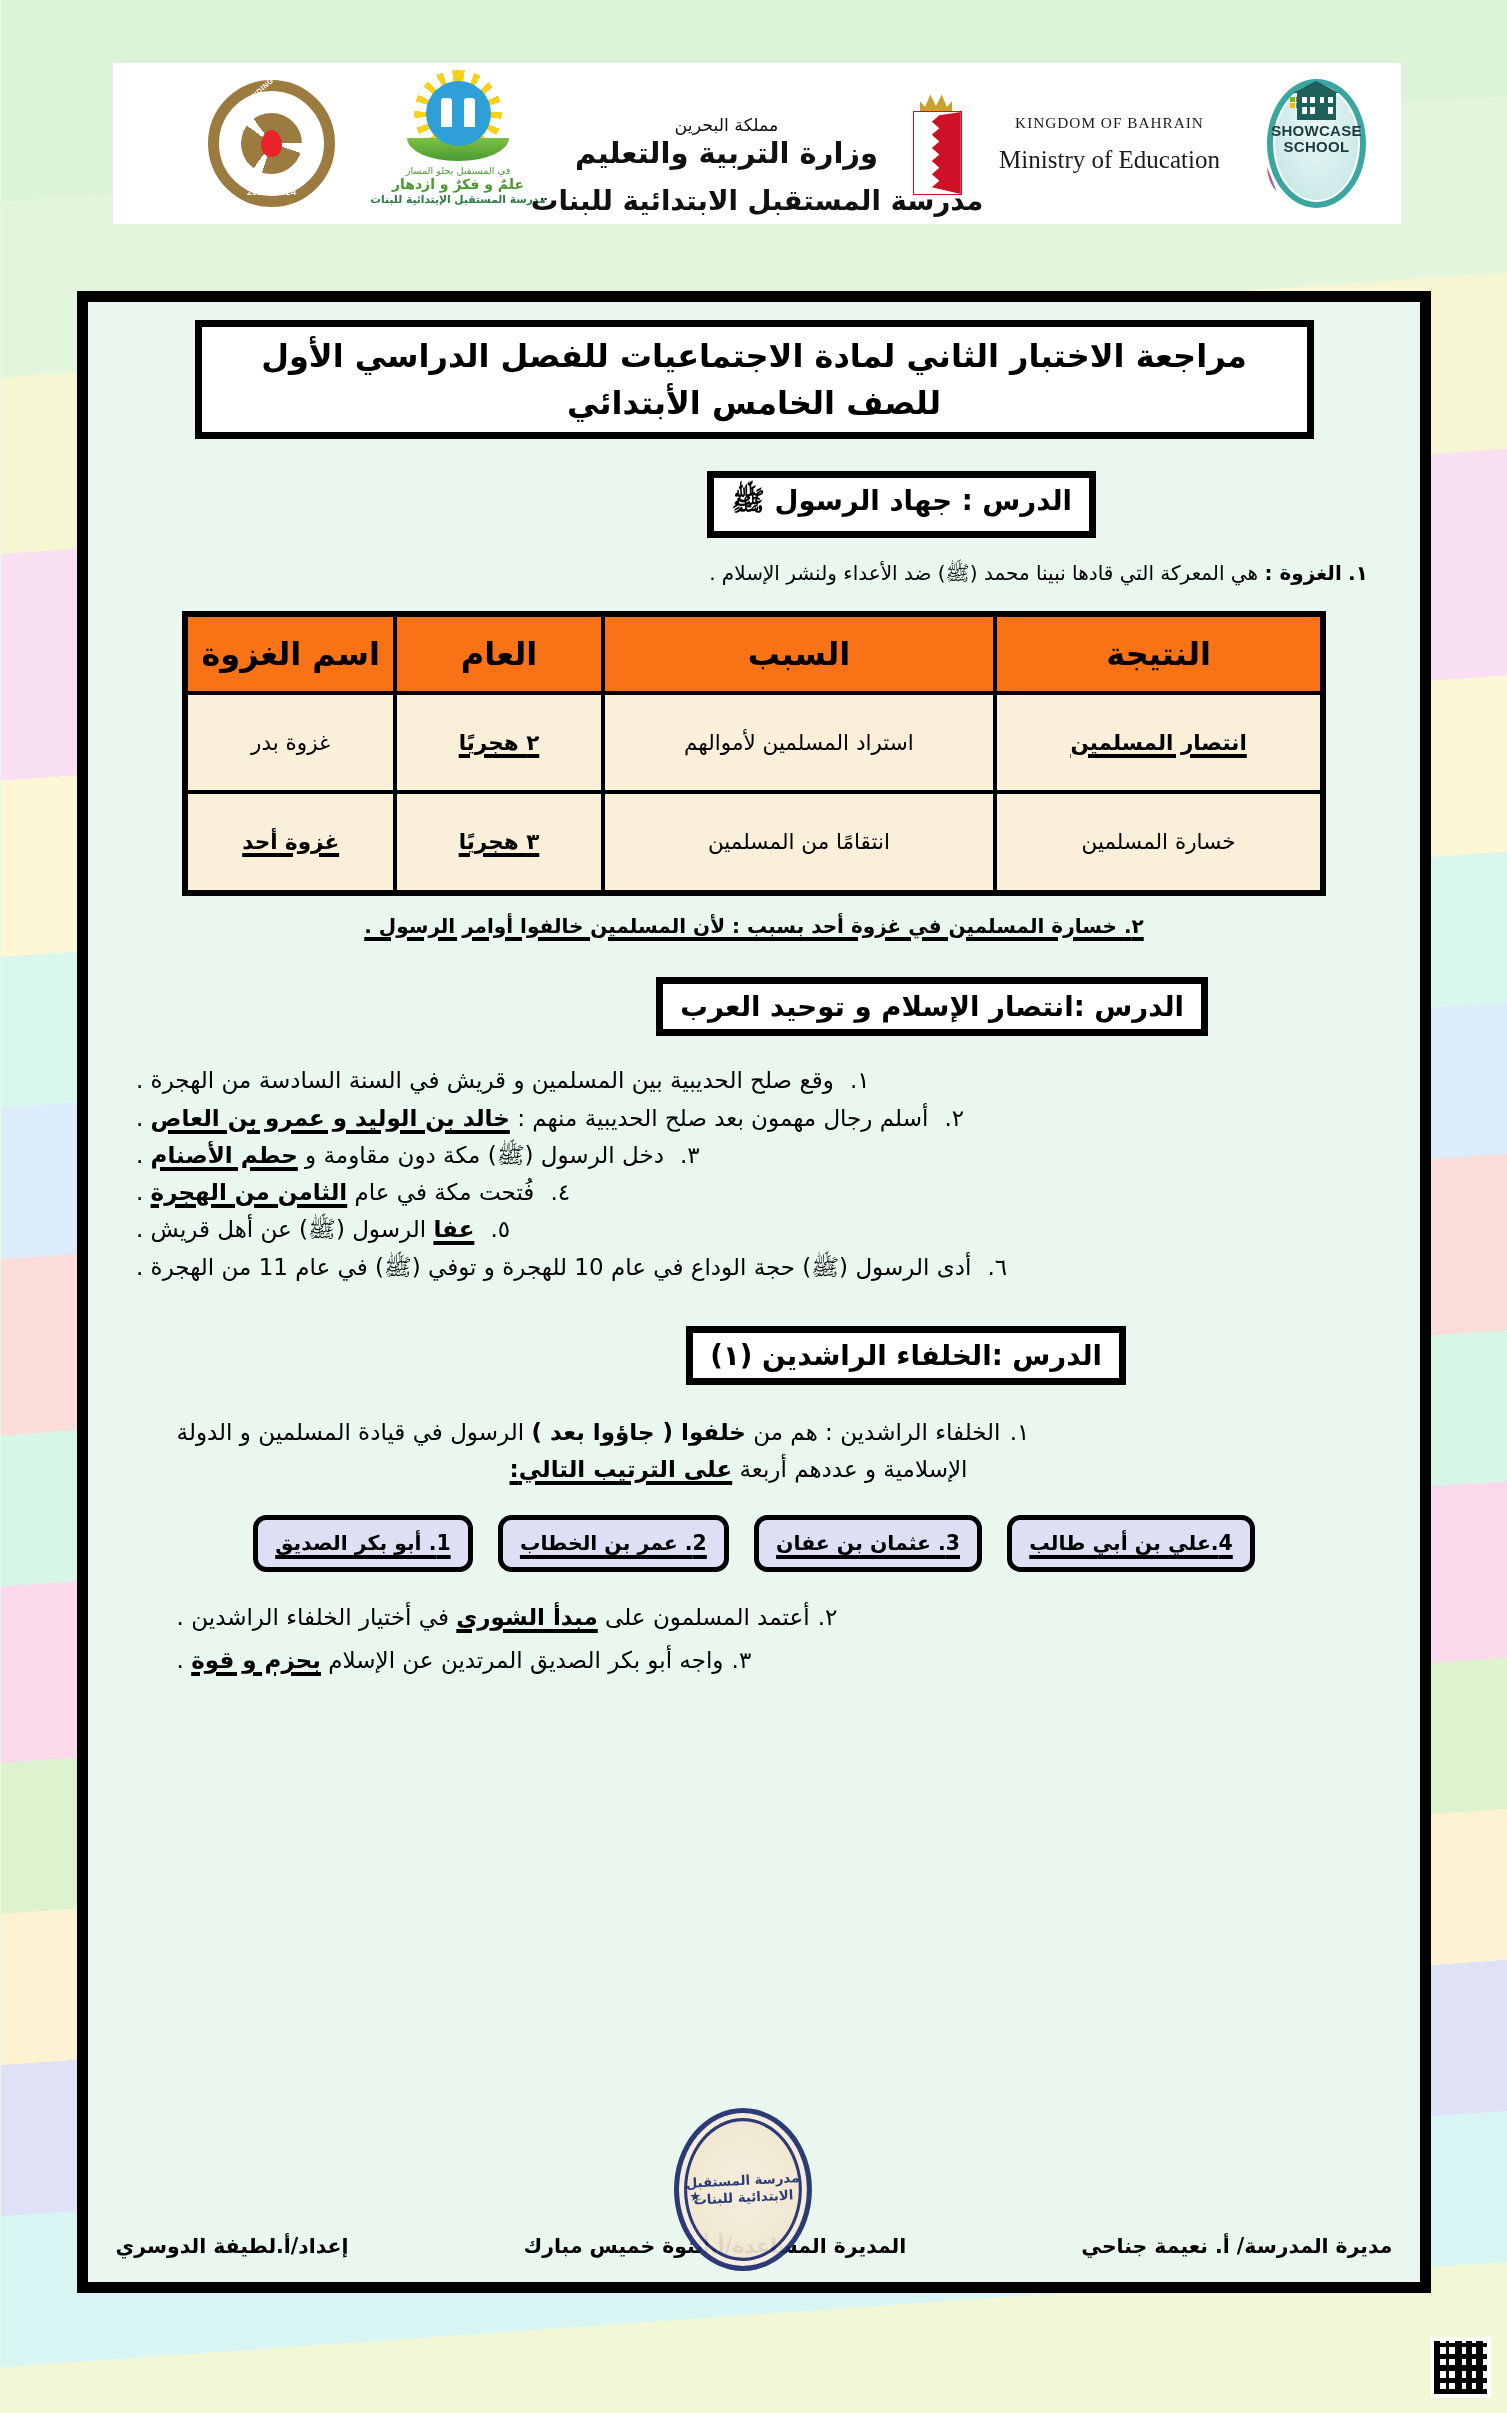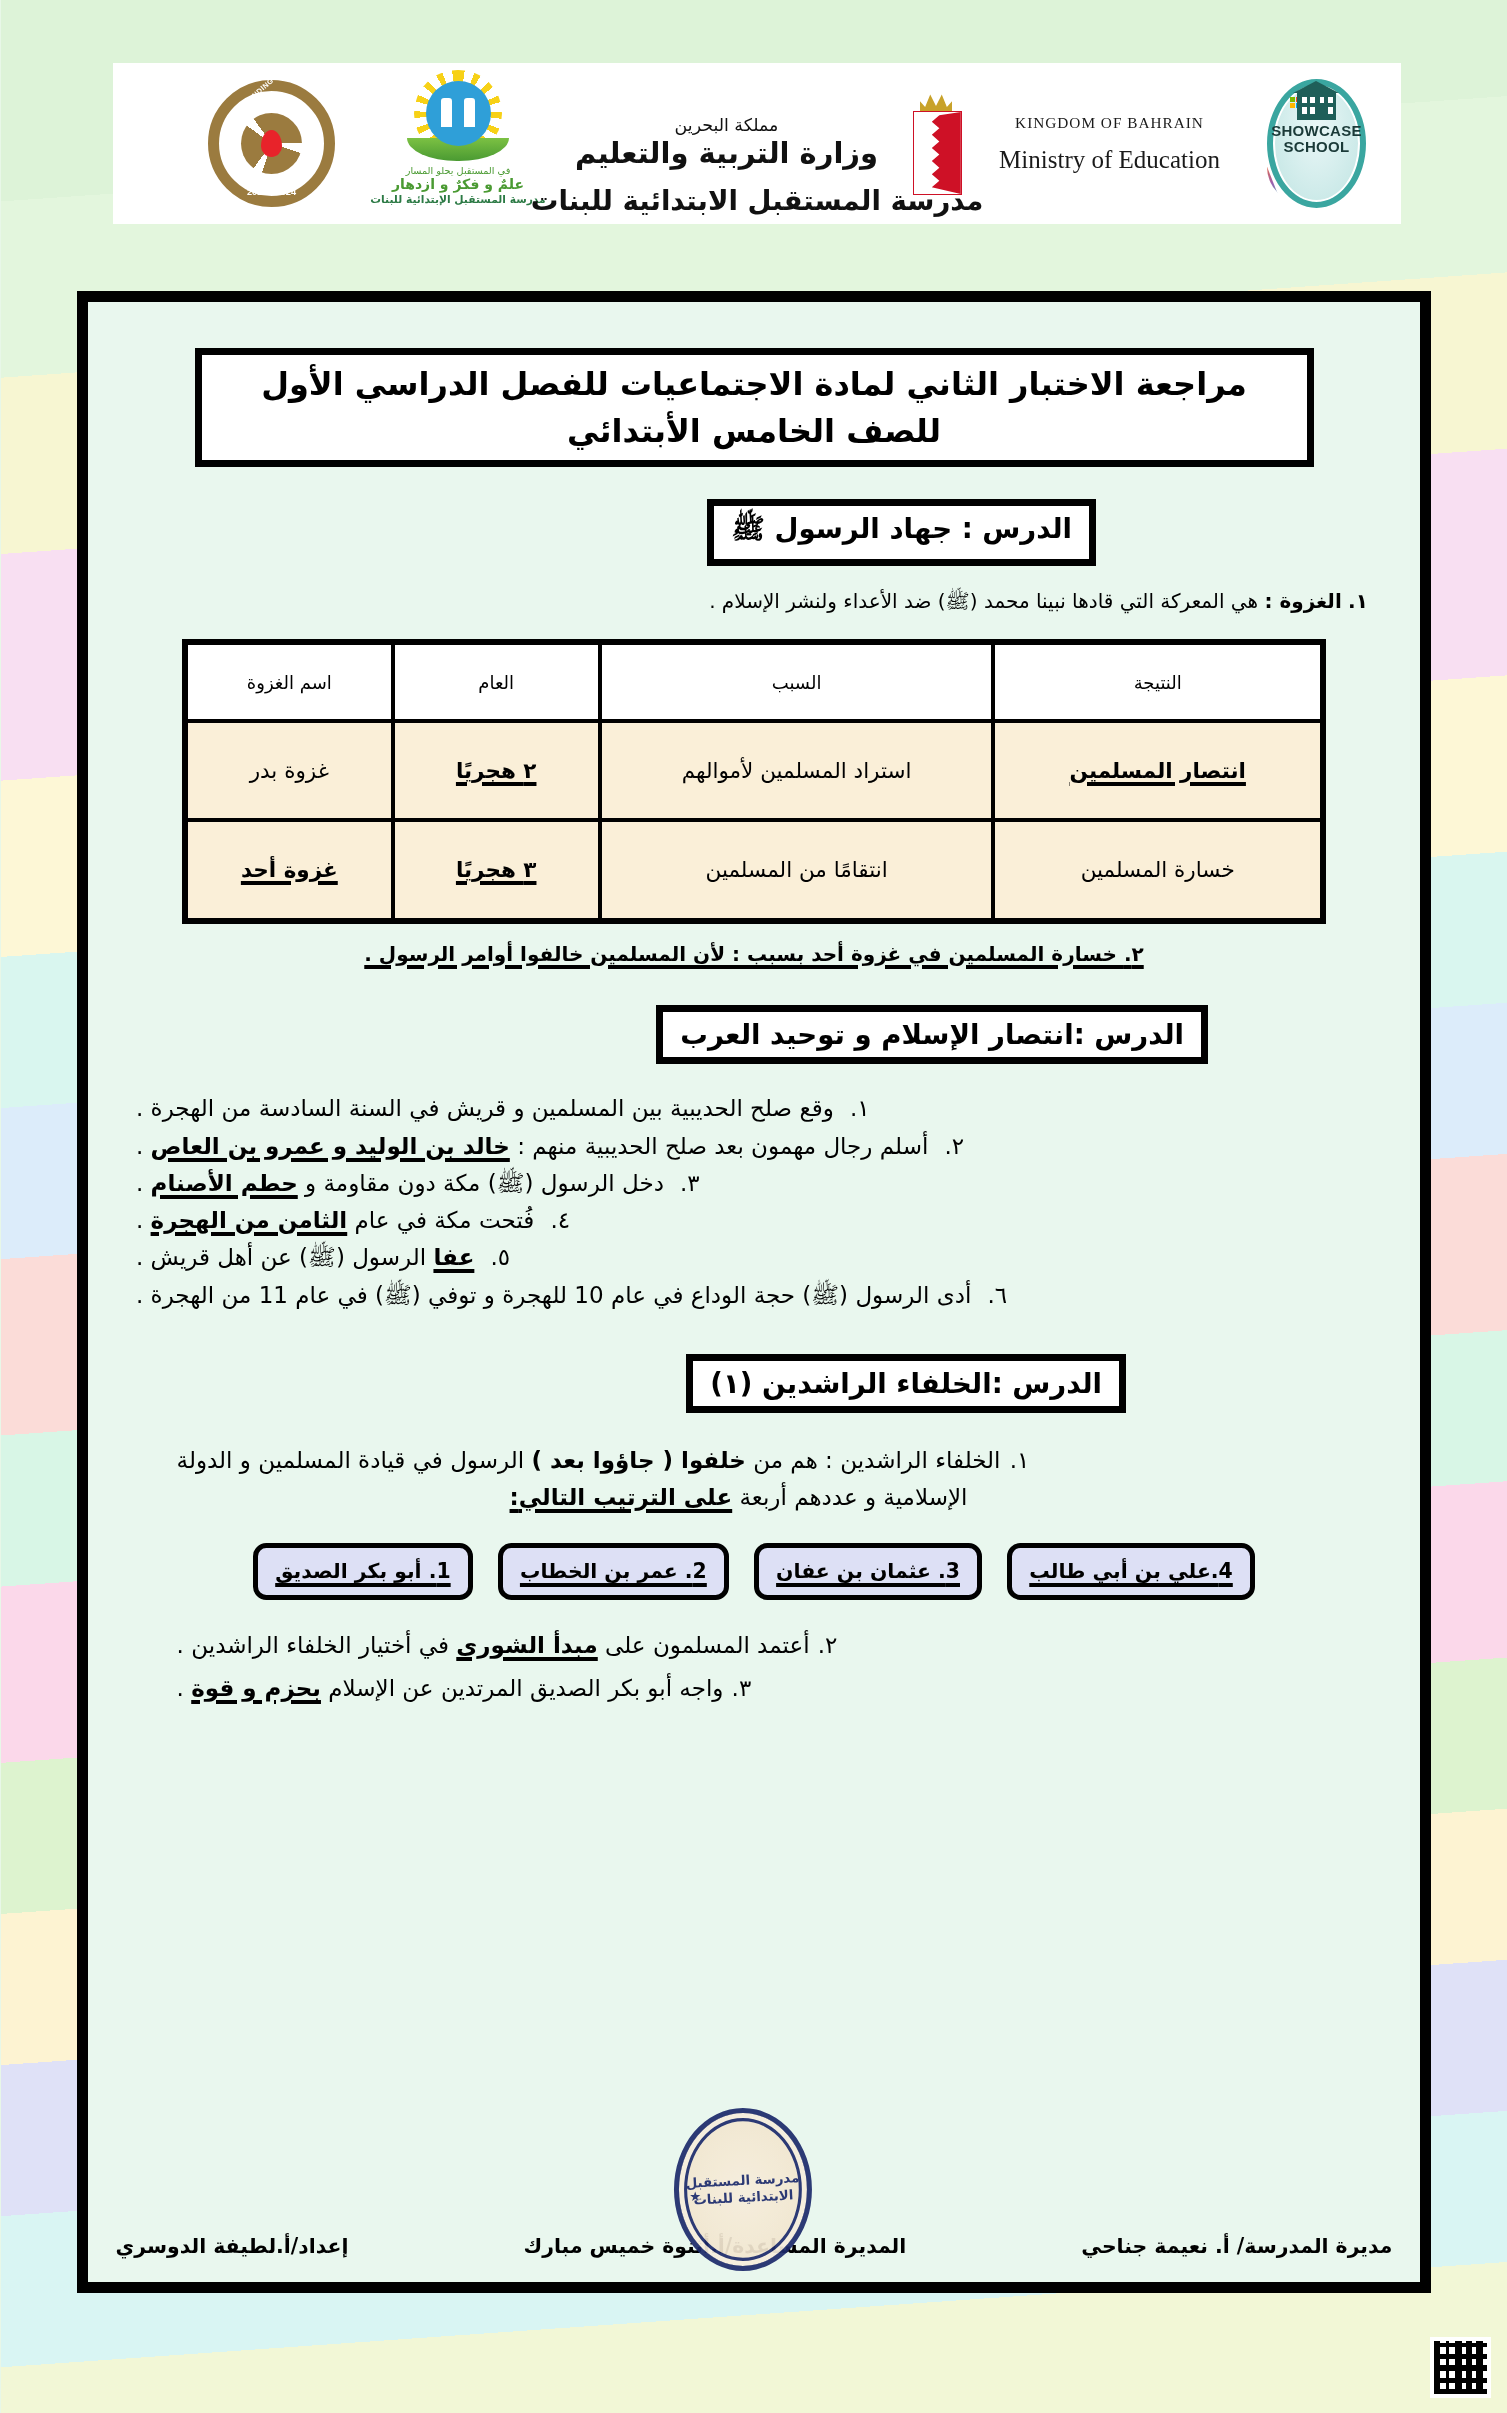--- a/index.html
+++ b/index.html
@@ -107,37 +107,37 @@
   #sheet{
     position:absolute;left:77px;top:291px;width:1354px;height:2002px;
     background:#e9f7ee;border:11.2px solid #000;box-sizing:border-box;z-index:4;
   }
   #sheet-inner{padding:18.4px 27.6px 0 27.6px;box-sizing:border-box;height:100%;position:relative;}
 
   .framed{
     display:inline-block;background:#ffffff;border:7.2px solid #000;
     padding:6.1px 17.4px;box-sizing:border-box;
   }
-  #main-title{margin:28px auto 0;display:block;width:1119px;text-align:center;}
+  #main-title{margin:0 auto 0;display:block;width:1119px;text-align:center;}
   #main-title .t-line{font-size:32px;font-weight:bold;color:#000;line-height:1.45;}
 
   .lesson-row{display:flex;justify-content:flex-start;margin-top:32px;}
   .lesson-head{font-size:27.6px;font-weight:bold;color:#000;white-space:nowrap;}
 
   .para{font-size:20px;color:#000;line-height:1.5;margin:20.4px 4.1px 0 4.1px;}
   .para .num{font-weight:bold;}
   .b{font-weight:bold;}
   .bu{font-weight:bold;text-decoration:underline;text-decoration-thickness:3.6px;text-underline-offset:3.6px;}
 
   
   table#ghazwa{border-collapse:collapse;margin:23.5px auto 0;width:1144px;
     border:6.1px solid #000;background:#faefd8;}
   table#ghazwa td,table#ghazwa th{border:4.1px solid #000;text-align:center;vertical-align:middle;
     font-size:21.5px;color:#000;padding:9.2px 5.1px;}
-  table#ghazwa thead th{background:#ffffff;height:55px;font-weight:normal;font-size:18px;}
+  table#ghazwa thead th{background:#f97316;height:55px;font-weight:bold;font-size:32px;}
   table#ghazwa tbody td{height:77px;background:#faefd8;}
   .col-name{width:204px;}
   .col-year{width:204px;}
   .col-reason{width:404px;}
   .col-result{width:332px;}
 
   
   ol.items{list-style:none;margin:17.4px 36px 0 20.4px;padding:0;}
   ol.items li{font-size:23px;color:#000;line-height:1.62;display:flex;gap:9.2px;justify-content:flex-start;}
   ol.items li .mark{min-width:26.6px;text-align:right;}

